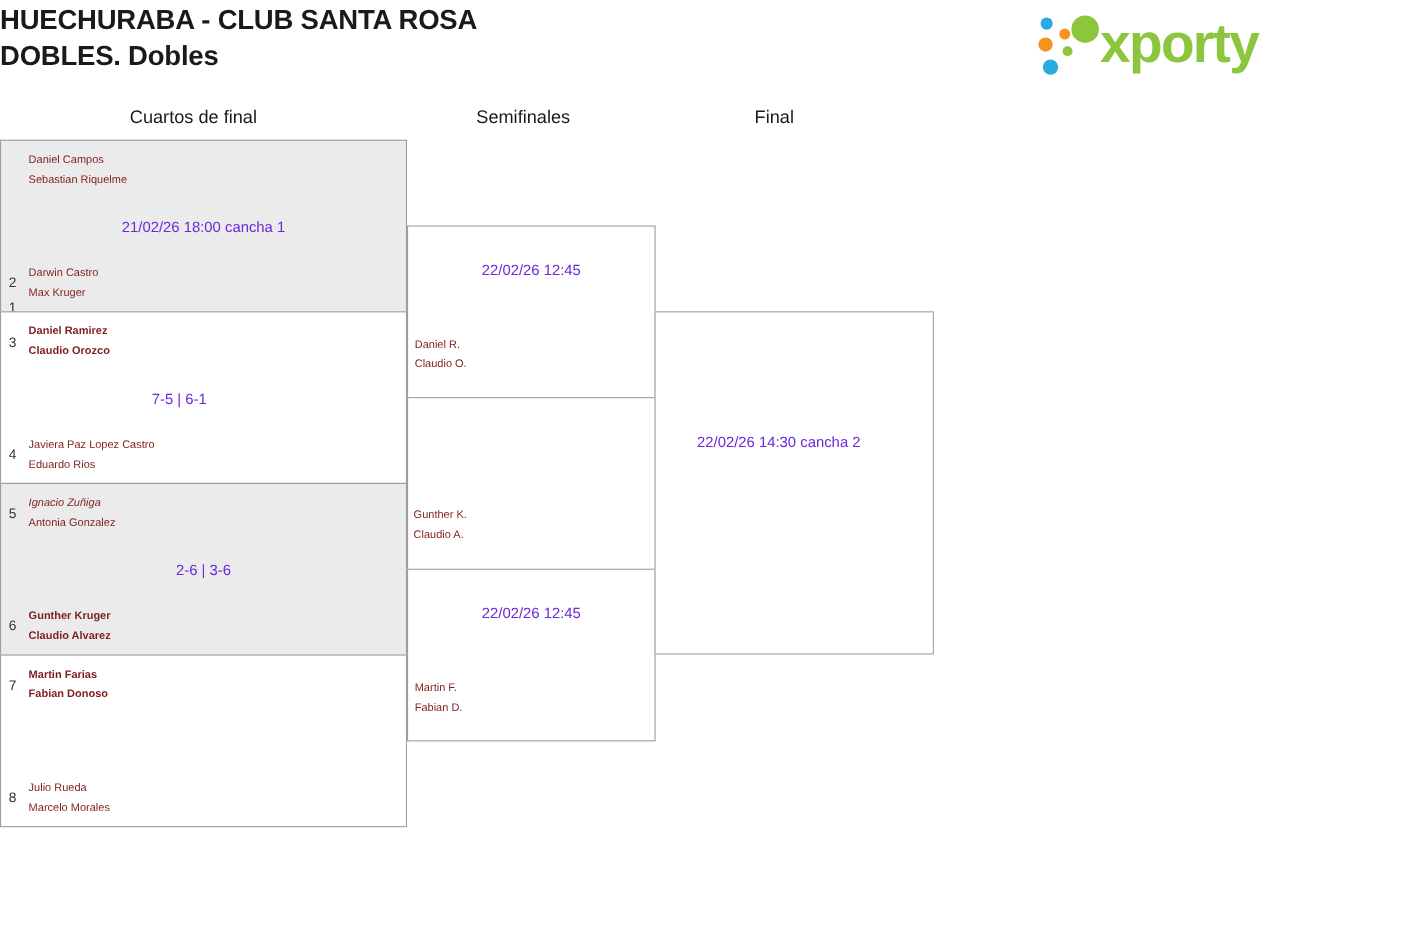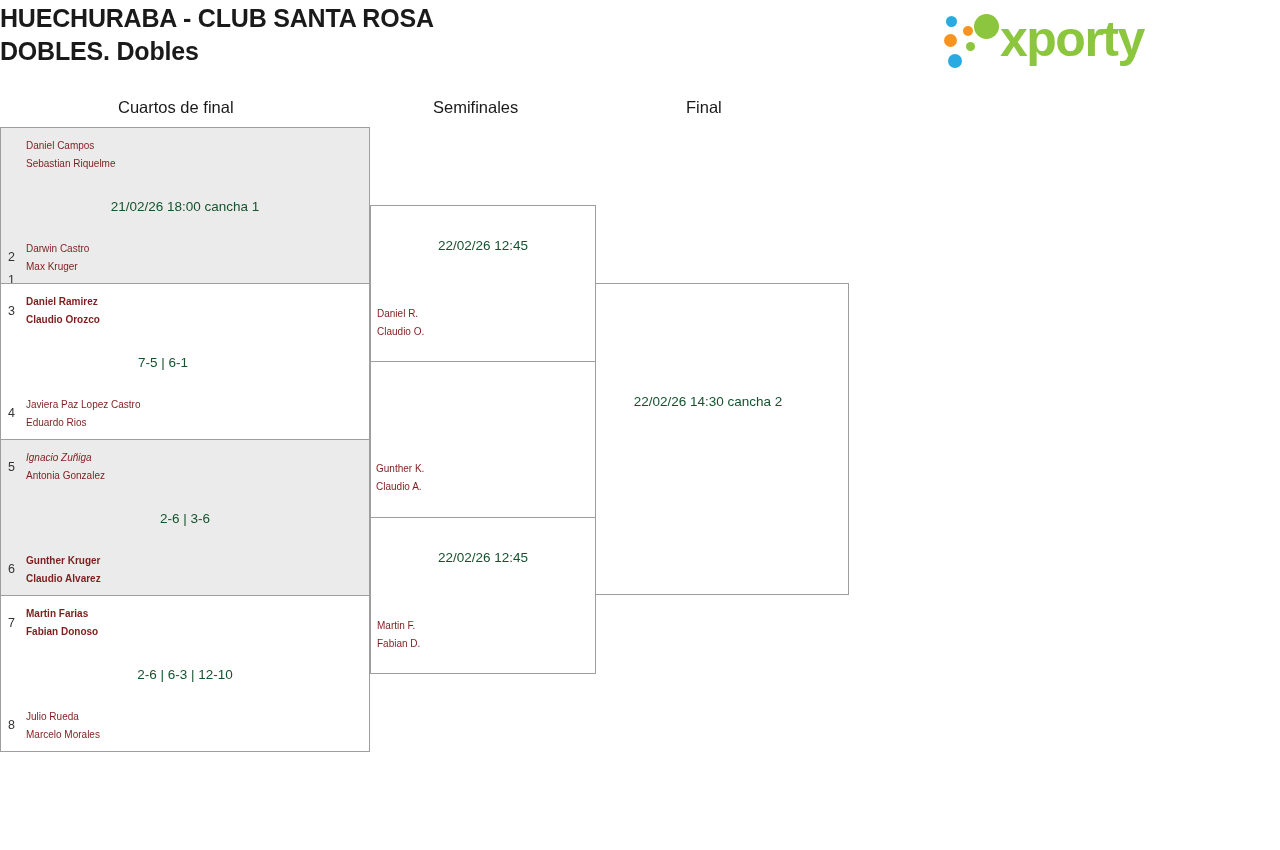--- a/index.html
+++ b/index.html
@@ -94,21 +94,21 @@
     left: 25px;
     font-size: 10px;
     line-height: 18px;
     color: #7f1d1d;
     white-space: nowrap;
   }
   .team.bold { font-weight: bold; }
   .meta {
     position: absolute;
     font-size: 13.5px;
-    color: #14532d;
+    color: #6d28d9;
     white-space: nowrap;
     text-align: center;
   }
 
   
   #qf1 { left: 0px;  top: 127px; width: 370px; height: 157px; }
   #qf2 { left: 0px;  top: 283px; width: 370px; height: 157px; }
   #qf3 { left: 0px;  top: 439px; width: 370px; height: 157px; }
   #qf4 { left: 0px;  top: 595px; width: 370px; height: 157px; }
 
@@ -180,21 +180,20 @@
   <div class="meta" style="left:0; top:71px; width:368px;">2-6 | 3-6</div>
   <div class="seed" style="top:122px;">6</div>
   <div class="team bold" style="top:112px;">Gunther Kruger</div>
   <div class="team bold" style="top:130px;">Claudio Alvarez</div>
 </div>
 
 <div class="match plain" id="qf4">
   <div class="seed" style="top:20px;">7</div>
   <div class="team bold" style="top:9px;">Martin Farias</div>
   <div class="team bold" style="top:27px;">Fabian Donoso</div>
-  <div class="meta" style="left:0; top:71px; width:368px;">2-6 | 6-3 | 12-10</div>
   <div class="seed" style="top:122px;">8</div>
   <div class="team" style="top:112px;">Julio Rueda</div>
   <div class="team" style="top:130px;">Marcelo Morales</div>
 </div>
 
 <div class="match plain" id="sf1">
   <div class="meta" style="left:0; top:32px; width:224px;">22/02/26 12:45</div>
   <div class="team" style="left:6px; top:99px;">Daniel R.</div>
   <div class="team" style="left:6px; top:117px;">Claudio O.</div>
 </div>

